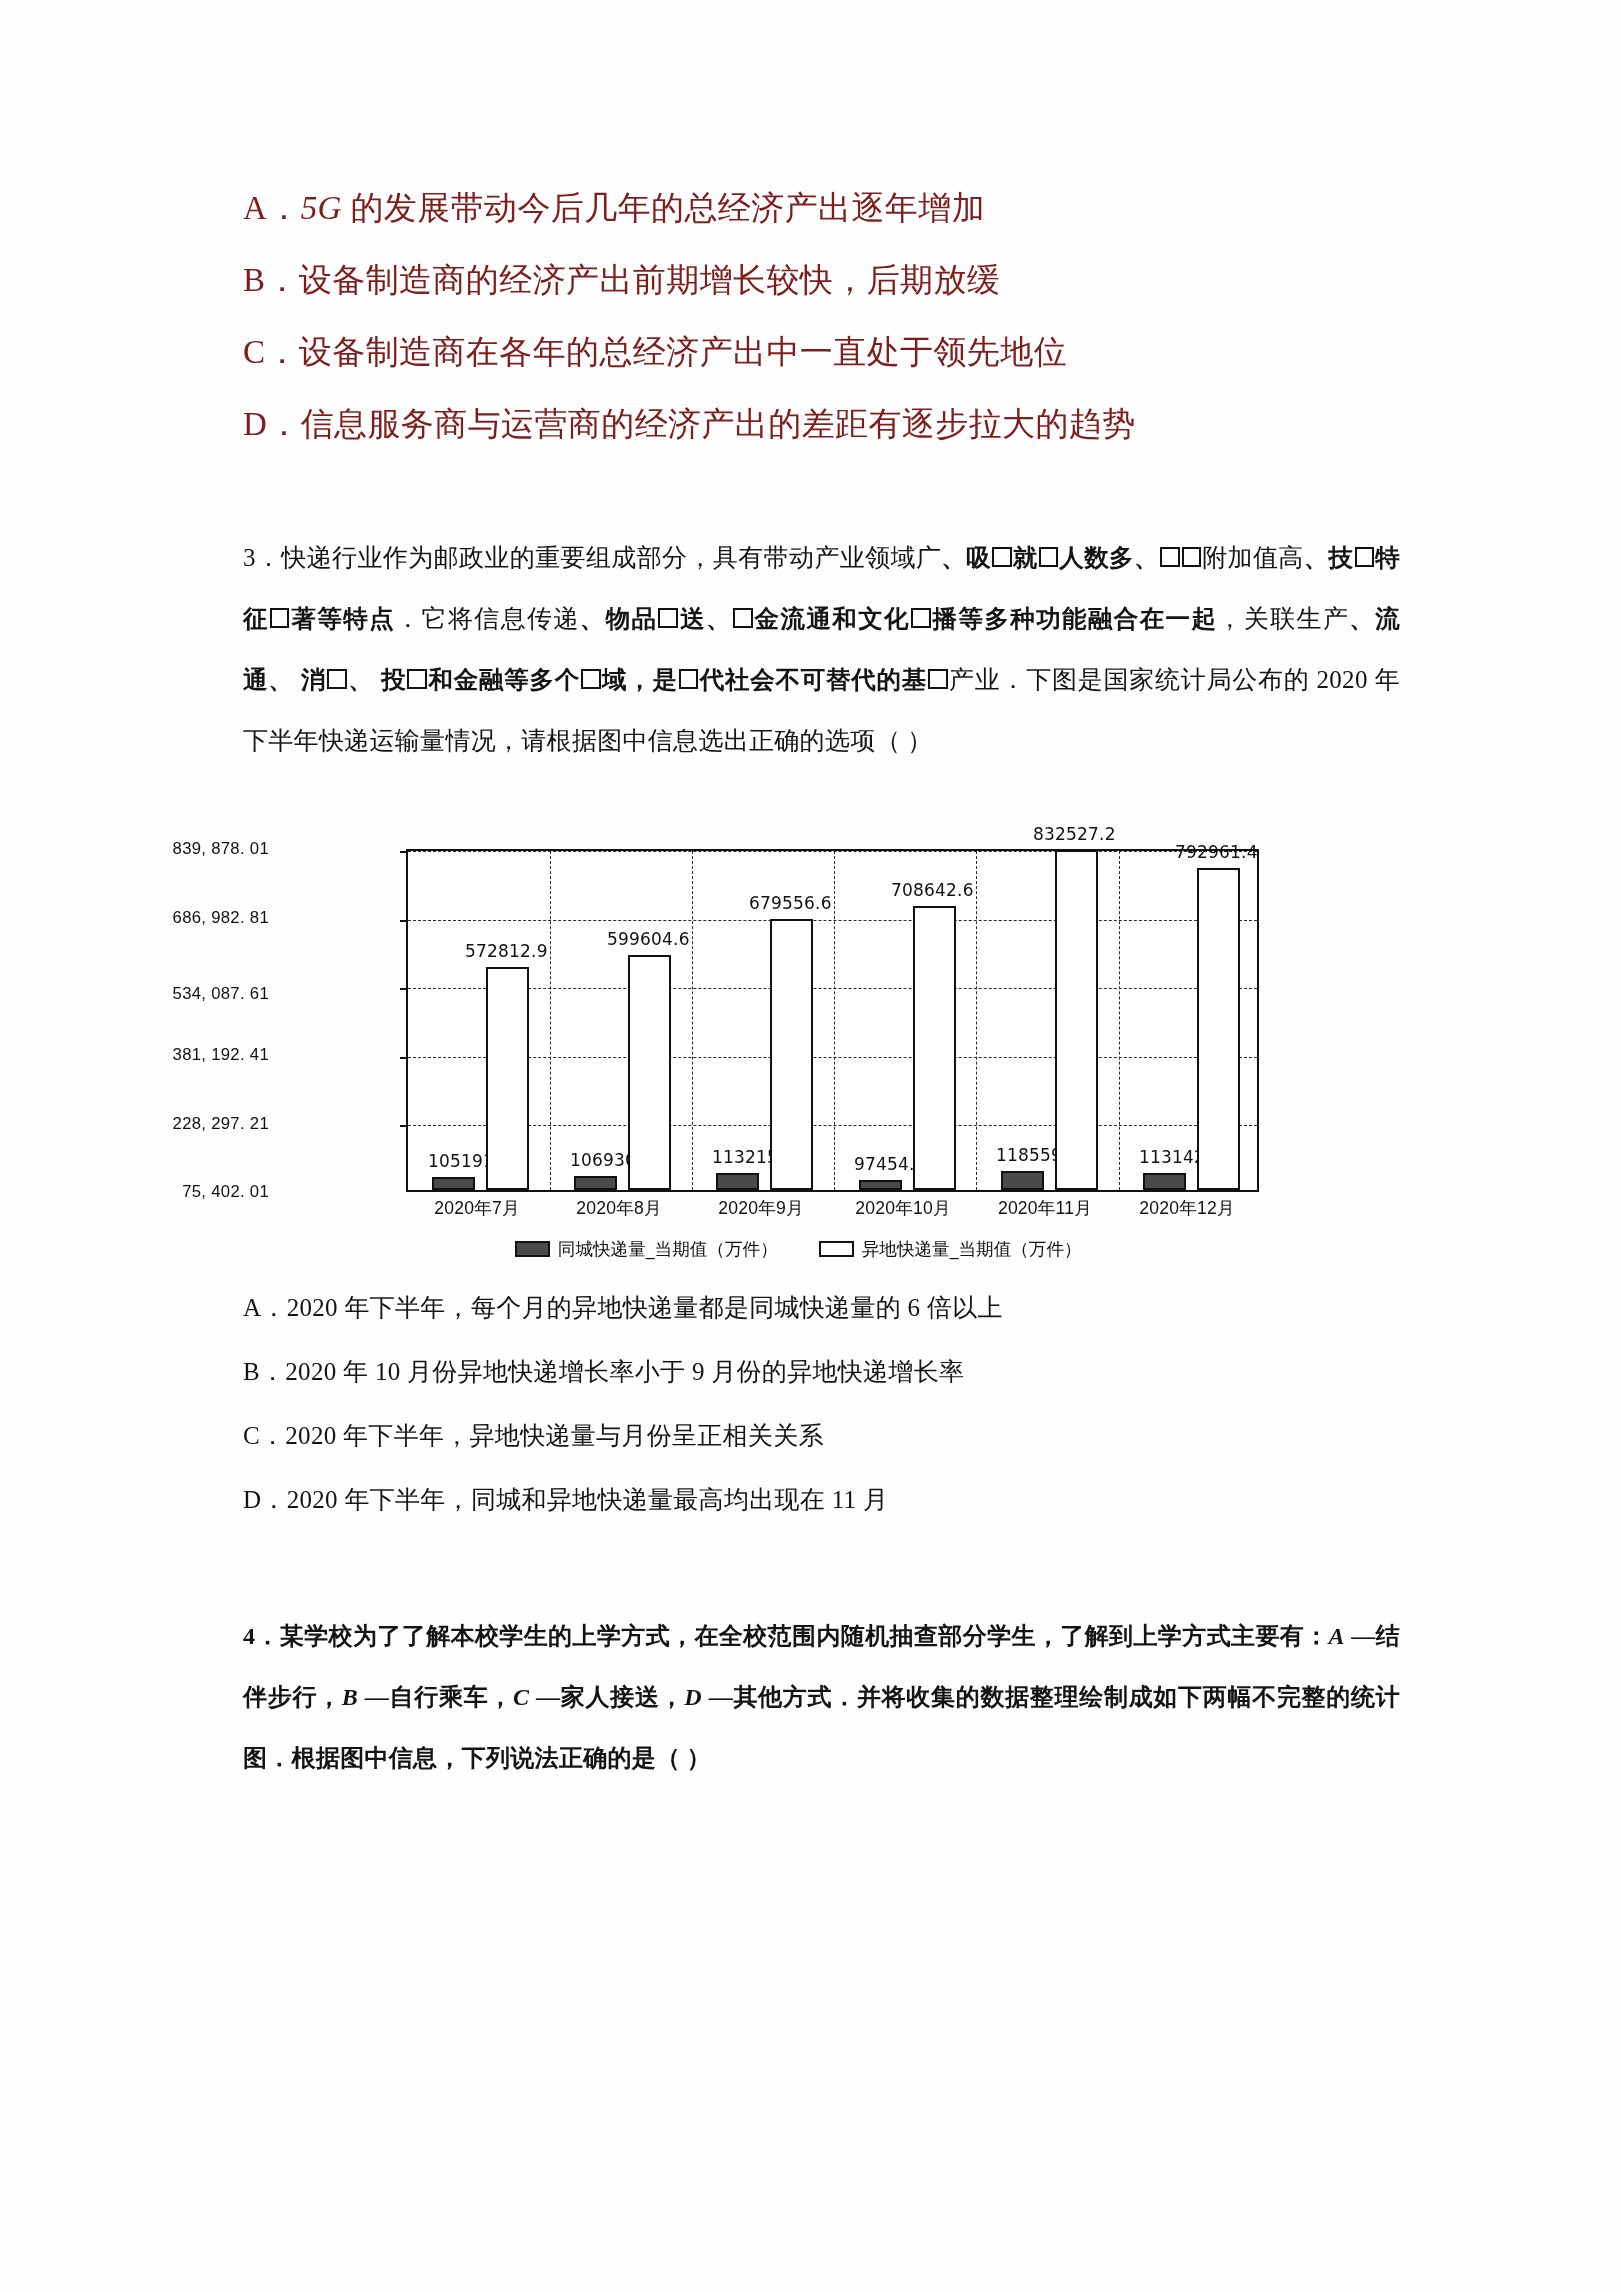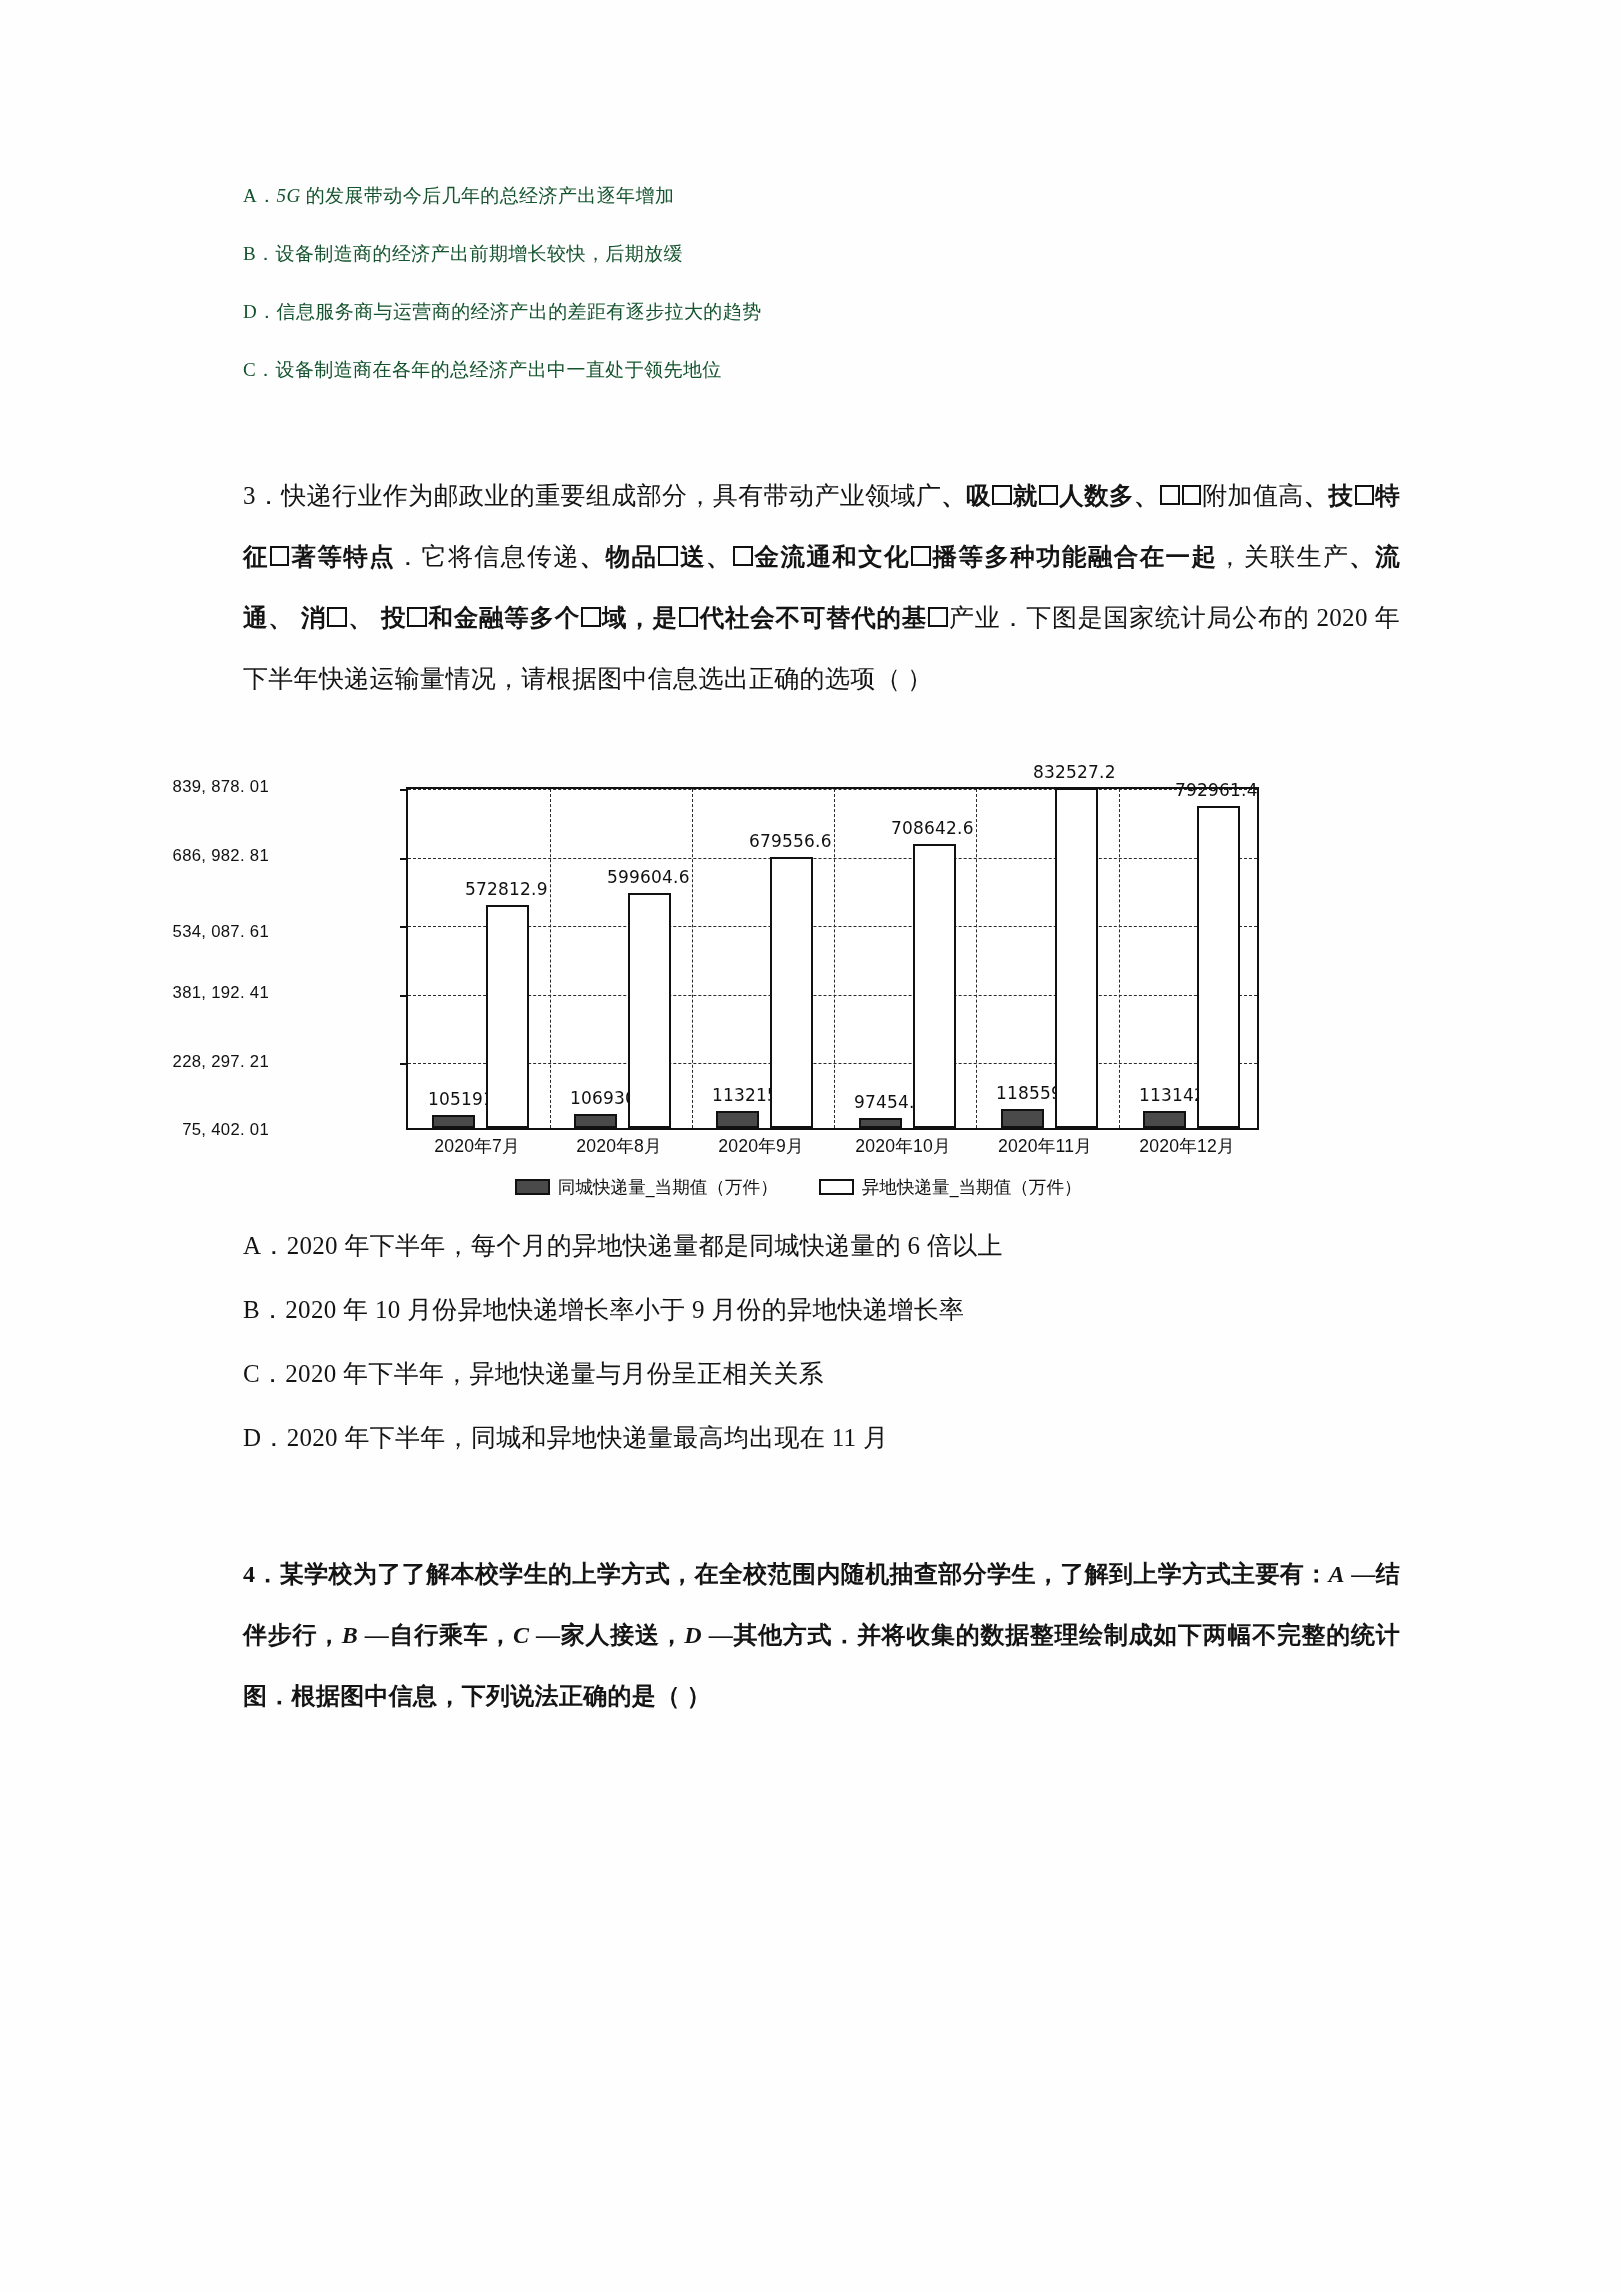--- a/index.html
+++ b/index.html
@@ -24,26 +24,27 @@
   }
   .content {
     position: absolute;
     left: 243px;
     top: 186px;
     width: 1157px;
   }
 
   
   .opt-line {
-    font-size: 19px;
+    font-size: 33px;
     line-height: 1.0;
     margin-bottom: 39px;
     letter-spacing: 0.4px;
-    color: #14532d;
-    white-space: nowrap;
+    color: #7f1d1d;
+    white-space: nowrap;
+    margin-top: 6px;
   }
   .opt-label {
     display: inline-block;
     font-family: "Liberation Serif", serif;
   }
   .ital {
     font-style: italic;
     font-family: "Liberation Serif", serif;
   }
   .gap-lg { height: 47px; }
@@ -207,24 +208,24 @@
   <div class="content">
 
     <div>
       <div class="opt-line">
         <span class="opt-label">A</span><span>．</span><span class="ital">5G</span><span> 的发展带动今后几年的总经济产出逐年增加</span>
       </div>
       <div class="opt-line">
         <span class="opt-label">B</span><span>．</span><span>设备制造商的经济产出前期增长较快，后期放缓</span>
       </div>
       <div class="opt-line">
+        <span class="opt-label">C</span><span>．</span><span>设备制造商在各年的总经济产出中一直处于领先地位</span>
+      </div>
+      <div class="opt-line">
         <span class="opt-label">D</span><span>．</span><span>信息服务商与运营商的经济产出的差距有逐步拉大的趋势</span>
-      </div>
-      <div class="opt-line">
-        <span class="opt-label">C</span><span>．</span><span>设备制造商在各年的总经济产出中一直处于领先地位</span>
       </div>
     </div>
 
     <div class="gap-lg"></div>
 
     <div class="para">
       <span>3．</span><span id="q3-stem"><span>快递行业作为邮政业的重要组成部分，具有带动产业领域广</span><span class="bold">、吸</span><span class="tofu"></span><span class="bold">就</span><span class="tofu"></span><span class="bold">人数多、</span><span class="tofu"></span><span class="tofu"></span><span>附加值高</span><span class="bold">、技</span><span class="tofu"></span><span class="bold">特征</span><span class="tofu"></span><span class="bold">著等特点</span><span>．它将信息传递</span><span class="bold">、物品</span><span class="tofu"></span><span class="bold">送、</span><span class="tofu"></span><span class="bold">金流通和文化</span><span class="tofu"></span><span class="bold">播等多种功能融合在一起</span><span>，关联生产</span><span class="bold">、流通、 消</span><span class="tofu"></span><span class="bold">、 投</span><span class="tofu"></span><span class="bold">和金融等多个</span><span class="tofu"></span><span class="bold">域</span><span class="bold">，是</span><span class="tofu"></span><span class="bold">代社会不可替代的基</span><span class="tofu"></span><span>产业</span><span>．下图是国家统计局公布的 2020 年下半年快递运输量情况，请根据图中信息选出正确的选项（     ）</span></span>
     </div>
 
     <div class="chart-wrap">

